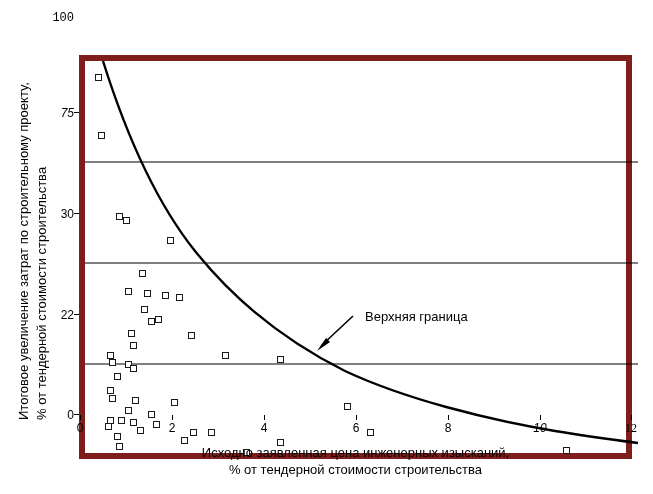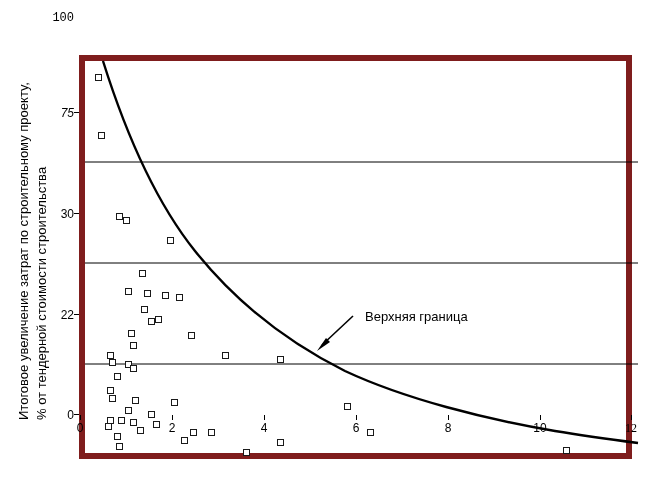--- a/index.html
+++ b/index.html
@@ -203,17 +203,21 @@
   <div class="tick-mark-x" style="left:356px; top:415px;"></div>
   <div class="tick-mark-x" style="left:448px; top:415px;"></div>
   <div class="tick-mark-x" style="left:540px; top:415px;"></div>
   <div class="tick-mark-x" style="left:631px; top:415px;"></div>
 
   <div class="xtick-label" style="left:65px;  top:422px;">0</div>
   <div class="xtick-label" style="left:157px; top:422px;">2</div>
   <div class="xtick-label" style="left:249px; top:422px;">4</div>
   <div class="xtick-label" style="left:341px; top:422px;">6</div>
   <div class="xtick-label" style="left:433px; top:422px;">8</div>
-  <div class="xtick-label" style="left:525px; top:422px;">10</div>
+  <div class="xtick-label" style="left:525px; top:422px;font-style:italic;">10</div>
   <div class="xtick-label" style="left:616px; top:422px;font-family:Liberation Serif, serif;">12</div>
 
+  <div id="x-axis-title">
+    <div>Исходно заявленная цена инженерных изысканий,</div>
+    <div>% от тендерной стоимости строительства</div>
+  </div>
 
 </div>
 
 </body></html>

